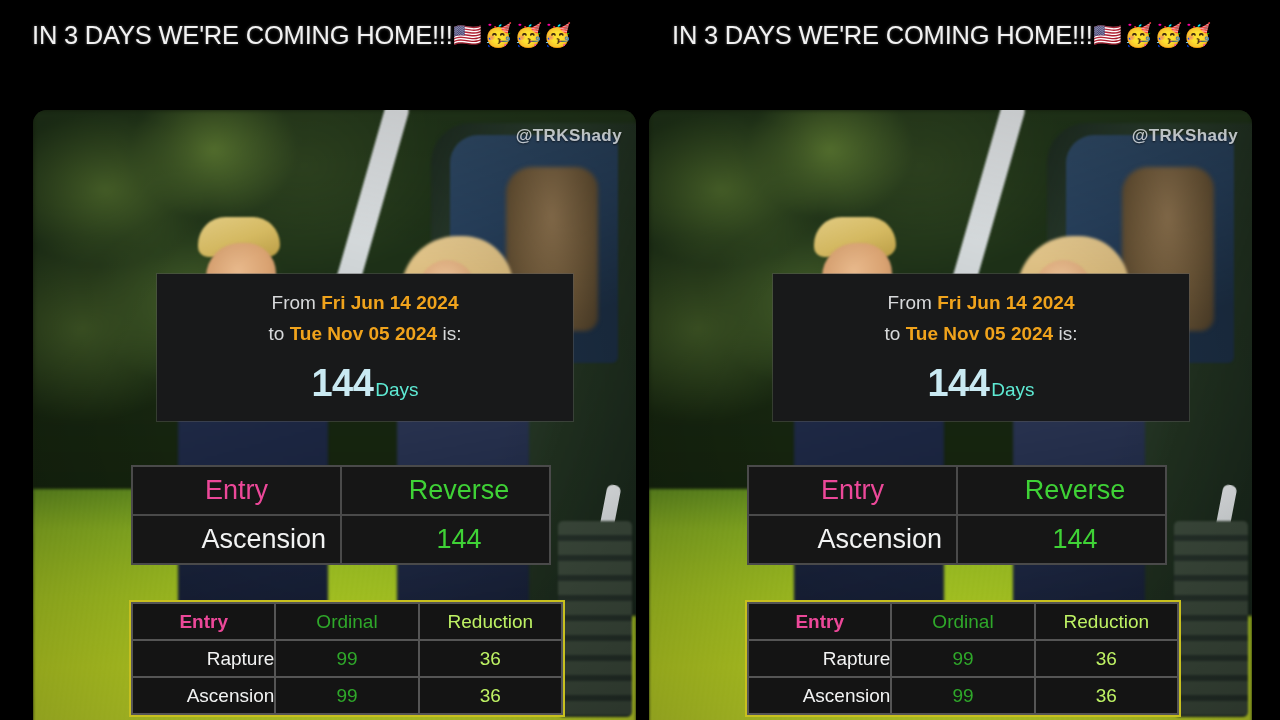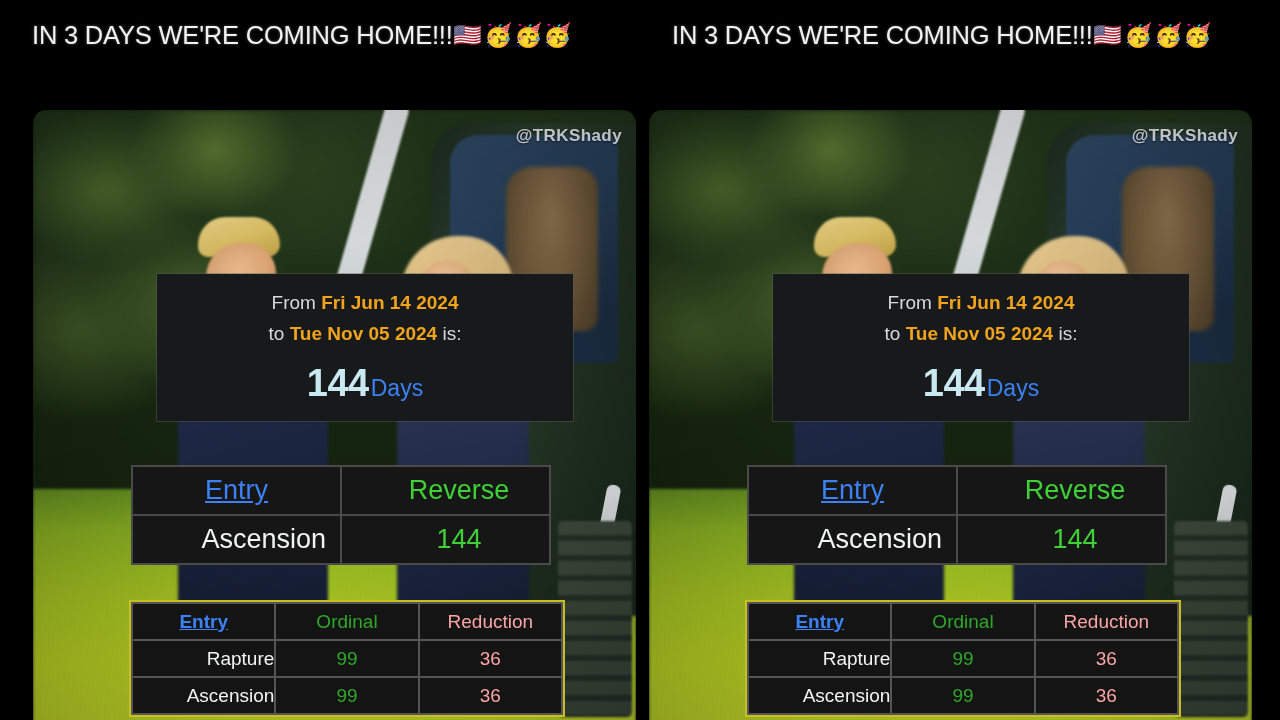--- a/index.html
+++ b/index.html
@@ -270,22 +270,22 @@
   .w-plain { color: #d7d9db; font-weight: 400; }
   .w-date  { color: #f0a31c; font-weight: 700; }
   .big-line { margin-top: 12px; white-space: nowrap; }
   .big-num {
     color: #c9e9f2;
     font-size: 38px;
     font-weight: 700;
     letter-spacing: -.5px;
   }
   .big-unit {
-    color: #3b82f6;
-    font-size: 23px;
+    color: #5eead4;
+    font-size: 19px;
     font-weight: 400;
     margin-left: 2px;
   }
 
   
   .rev-table {
     position: absolute;
     left: 98px;
     top: 355px;
     width: 420px;
@@ -295,21 +295,21 @@
     table-layout: fixed;
   }
   .rev-table td {
     background: #161616;
     height: 45px;
     text-align: center;
     font-size: 27px;
     font-family: "Liberation Sans", sans-serif;
   }
   .rev-table td.lbl-right { text-align: right; padding-right: 14px; }
-  .c-entry  { color: #3b82f6; text-decoration: underline; }
+  .c-entry  { color: #ec4899; }
   .c-green  { color: #3fd236; padding-left: 28px; }
   .c-white  { color: #f2f3f3; }
 
   
   .gem-table {
     position: absolute;
     left: 98px;
     top: 492px;
     width: 432px;
     border-collapse: separate;
@@ -319,21 +319,21 @@
     outline: 2px solid #c8c01e;
   }
   .gem-table td {
     background: #141414;
     height: 33px;
     text-align: center;
     font-size: 19px;
     font-family: "Liberation Sans", sans-serif;
   }
   .gem-table td.lbl-right { text-align: right; padding-right: 0; }
-  .c-blue { color: #fca5a5; }
+  .c-blue { color: #bef264; }
   .gem-head .c-entry { font-weight: 700; }
 </style>
 </head>
 <body>
 
 <div class="stage">
 
   <div class="header-band">
 
     <div class="header-line">

